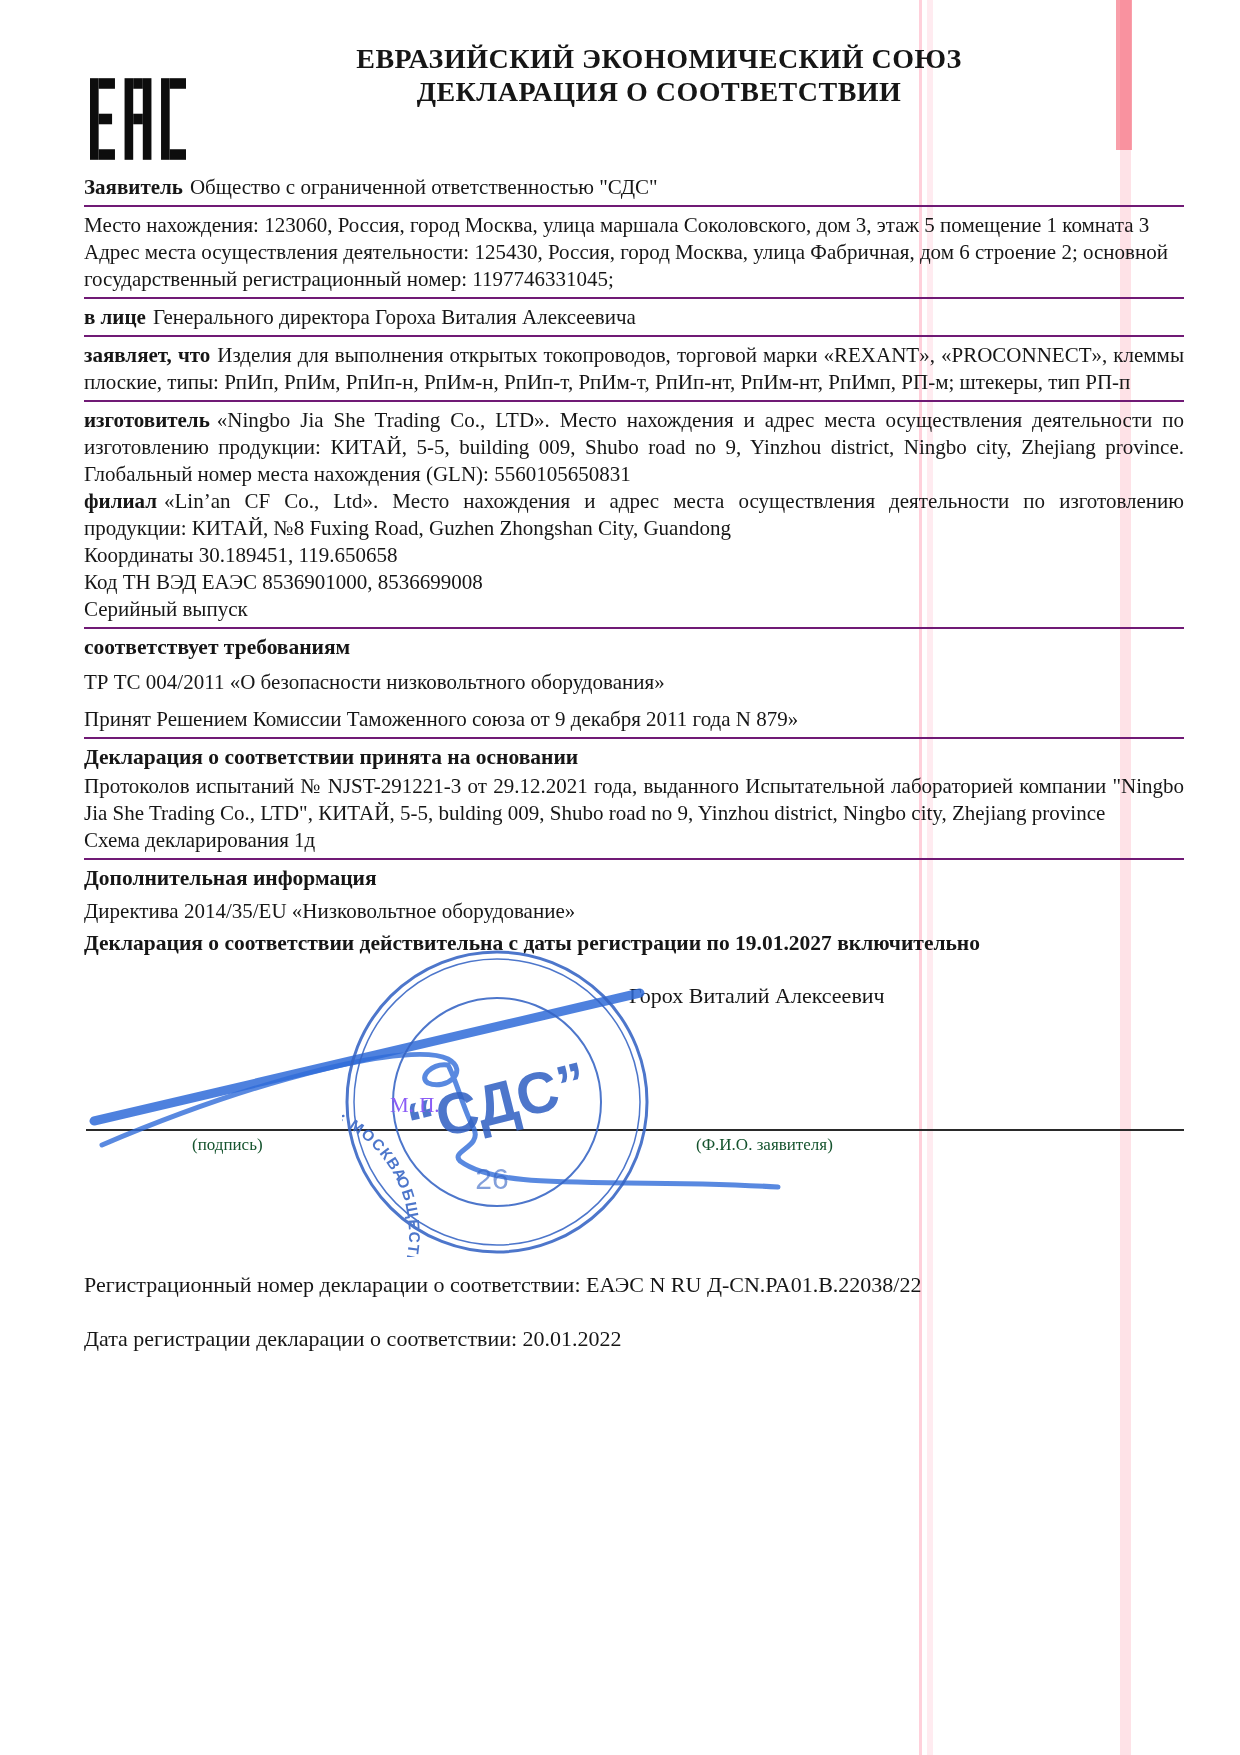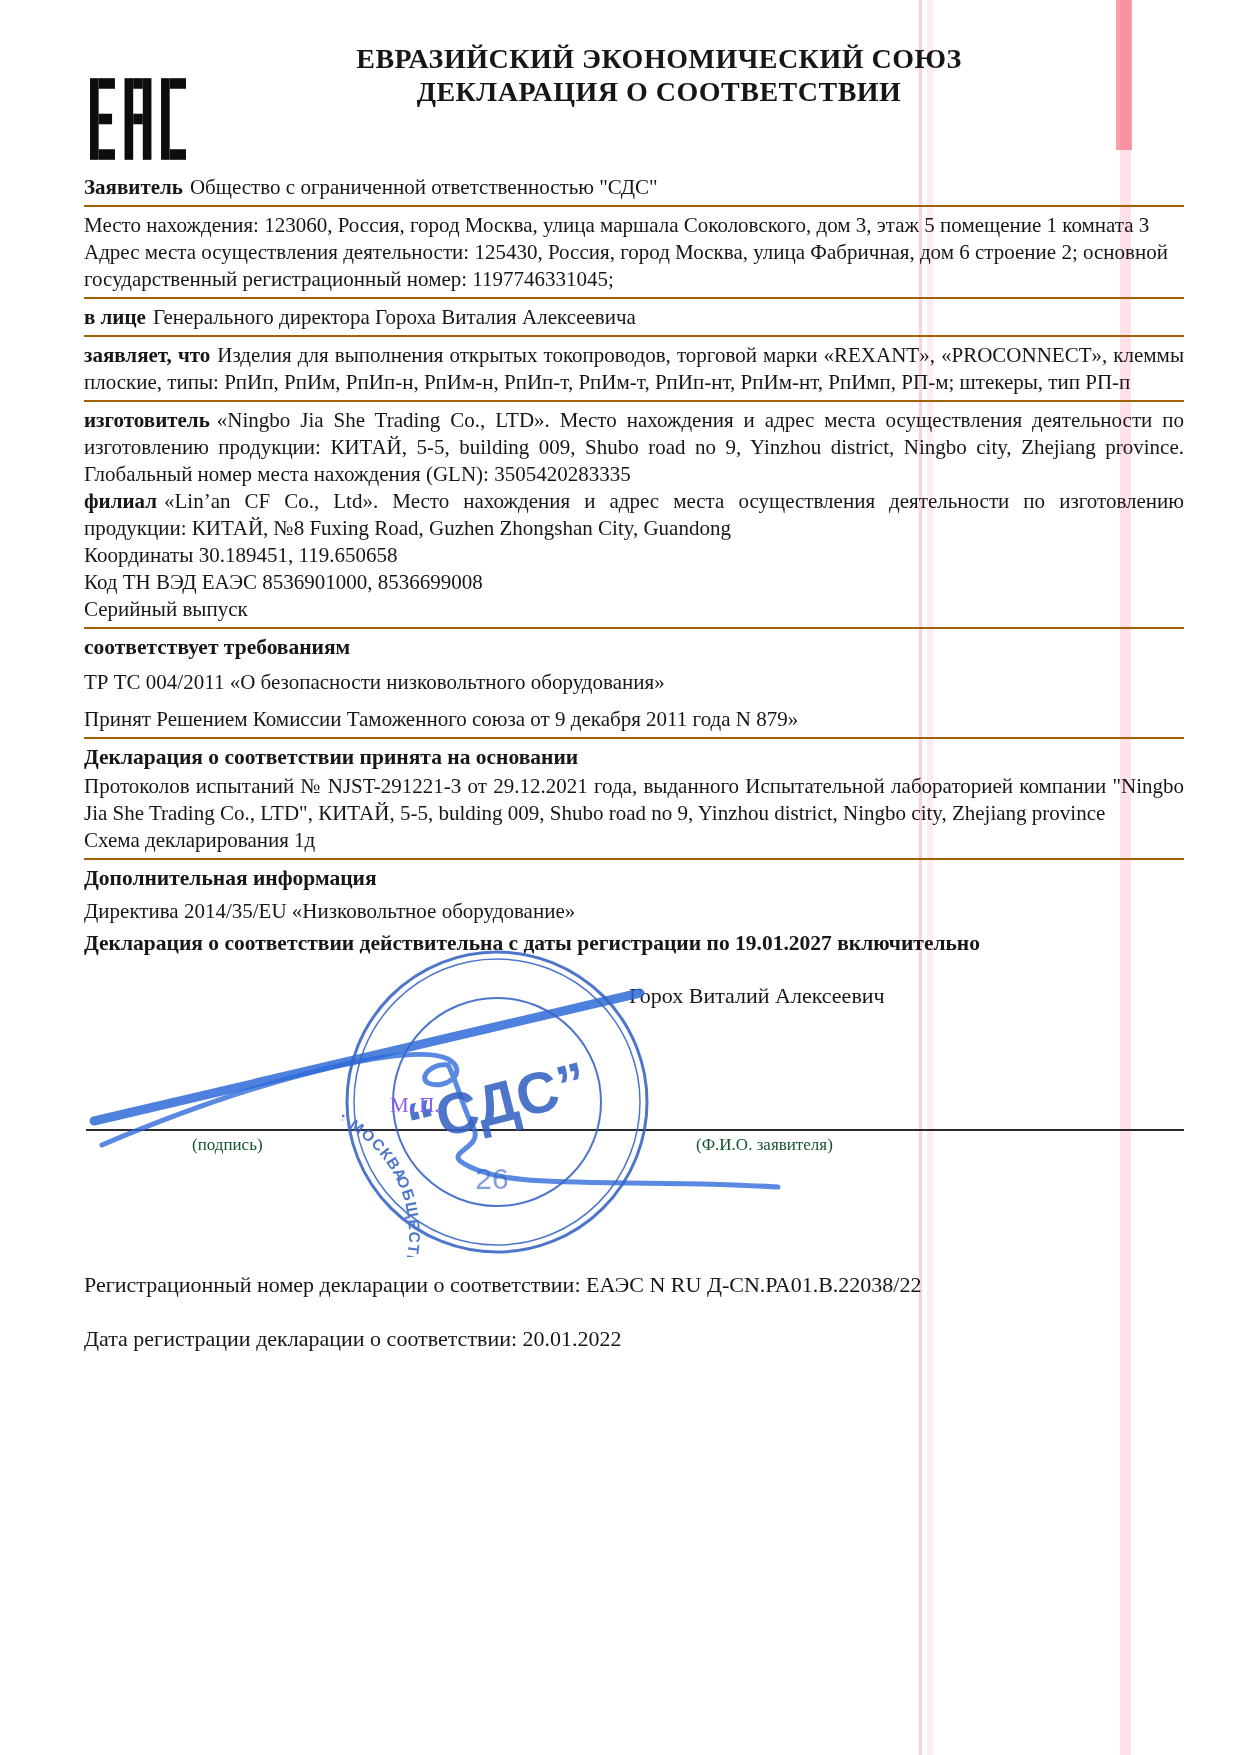--- a/index.html
+++ b/index.html
@@ -21,21 +21,21 @@
     background:rgba(244,80,100,.55);pointer-events:none;}
 
   .content{position:absolute;left:84px;top:0;width:1100px;}
 
   .header{position:relative;padding-top:42px;margin-bottom:14px;min-height:118px;}
   .eac-logo{position:absolute;left:6px;top:78px;width:96px;height:82px;}
   .titles{text-align:center;padding-left:90px;padding-right:40px;}
   .title{font-weight:bold;font-size:28px;line-height:33px;letter-spacing:.5px;}
 
   .row{font-size:21px;line-height:27px;}
-  .sect{border-bottom:2px solid #a16207;}
+  .sect{border-bottom:2px solid #701a75;}
   .pb{padding-bottom:4px;}
   .pt{padding-top:5px;}
   b.lbl{margin-right:7px;}
   .just{text-align:justify;}
   .bold-row{font-weight:bold;font-size:21.5px;}
 
   .sig-area{position:relative;height:292px;}
   .sig-line{position:absolute;left:2px;right:0;top:172px;border-top:2px solid #2a2a2a;}
   .sig-label{position:absolute;top:178px;font-size:17px;color:#14532d;}
   .lab-sign{left:108px;}
@@ -101,21 +101,21 @@
 
     <div class="row sect pb pt">
       <b class="lbl">в лице</b><span>Генерального директора Гороха Виталия Алексеевича</span>
     </div>
 
     <div class="row sect pb pt just">
       <b class="lbl">заявляет, что</b><span>Изделия для выполнения открытых токопроводов, торговой марки «REXANT», «PROCONNECT», клеммы плоские, типы: РпИп, РпИм, РпИп-н, РпИм-н, РпИп-т, РпИм-т, РпИп-нт, РпИм-нт, РпИмп, РП-м; штекеры, тип РП-п</span>
     </div>
 
     <div class="row pt just">
-      <b class="lbl">изготовитель</b><span>«Ningbo Jia She Trading Co., LTD». Место нахождения и адрес места осуществления деятельности по изготовлению продукции: КИТАЙ, 5-5, building 009, Shubo road no 9, Yinzhou district, Ningbo city, Zhejiang province. Глобальный номер места нахождения (GLN): 3505420283335</span>
+      <b class="lbl">изготовитель</b><span>«Ningbo Jia She Trading Co., LTD». Место нахождения и адрес места осуществления деятельности по изготовлению продукции: КИТАЙ, 5-5, building 009, Shubo road no 9, Yinzhou district, Ningbo city, Zhejiang province. Глобальный номер места нахождения (GLN): 5560105650831</span>
     </div>
 
     <div class="row just">
       <b class="lbl">филиал</b><span>«Lin’an CF Co., Ltd». Место нахождения и адрес места осуществления деятельности по изготовлению продукции: КИТАЙ, №8 Fuxing Road, Guzhen Zhongshan City, Guandong</span>
     </div>
 
     <div class="row">Координаты 30.189451, 119.650658</div>
     <div class="row">Код ТН ВЭД ЕАЭС 8536901000, 8536699008</div>
     <div class="row sect pb">Серийный выпуск</div>
 

